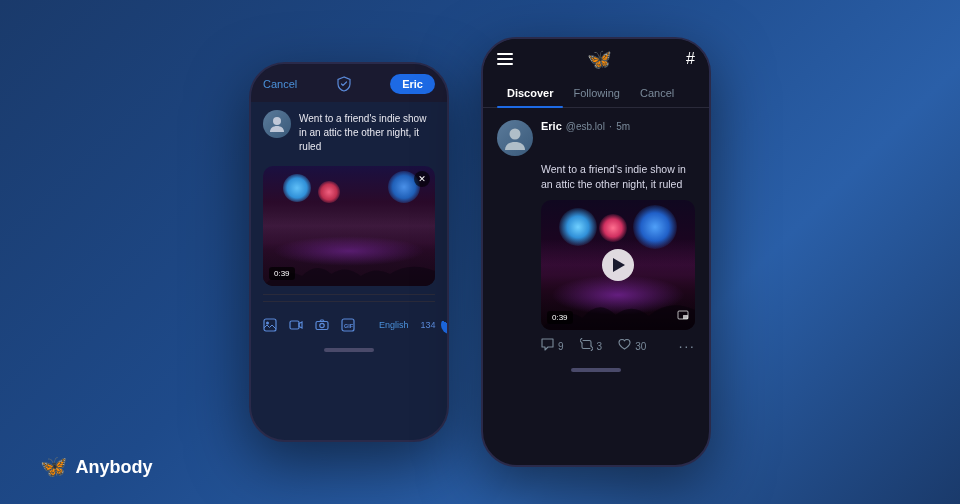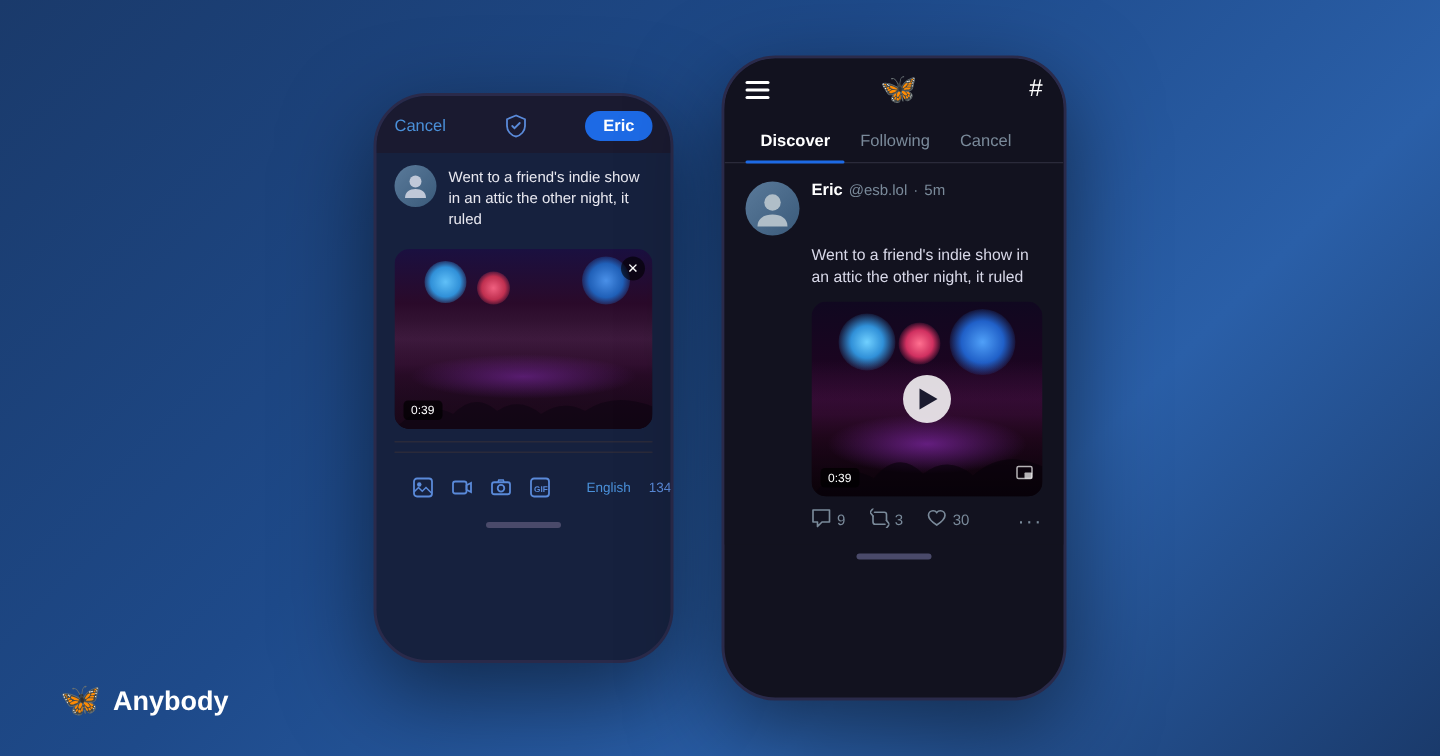--- a/index.html
+++ b/index.html
@@ -231,21 +231,20 @@
       gap: 5px;
       color: #5a8ad9;
       font-size: 9px;
     }
 
     .compose-toolbar {
       display: flex;
       align-items: center;
       padding: 8px 12px;
       gap: 12px;
-      margin-left: 12px;
     }
 
     .toolbar-icon {
       width: 16px;
       height: 16px;
       color: #5a8ad9;
       display: flex;
       align-items: center;
       justify-content: center;
       font-size: 12px;

